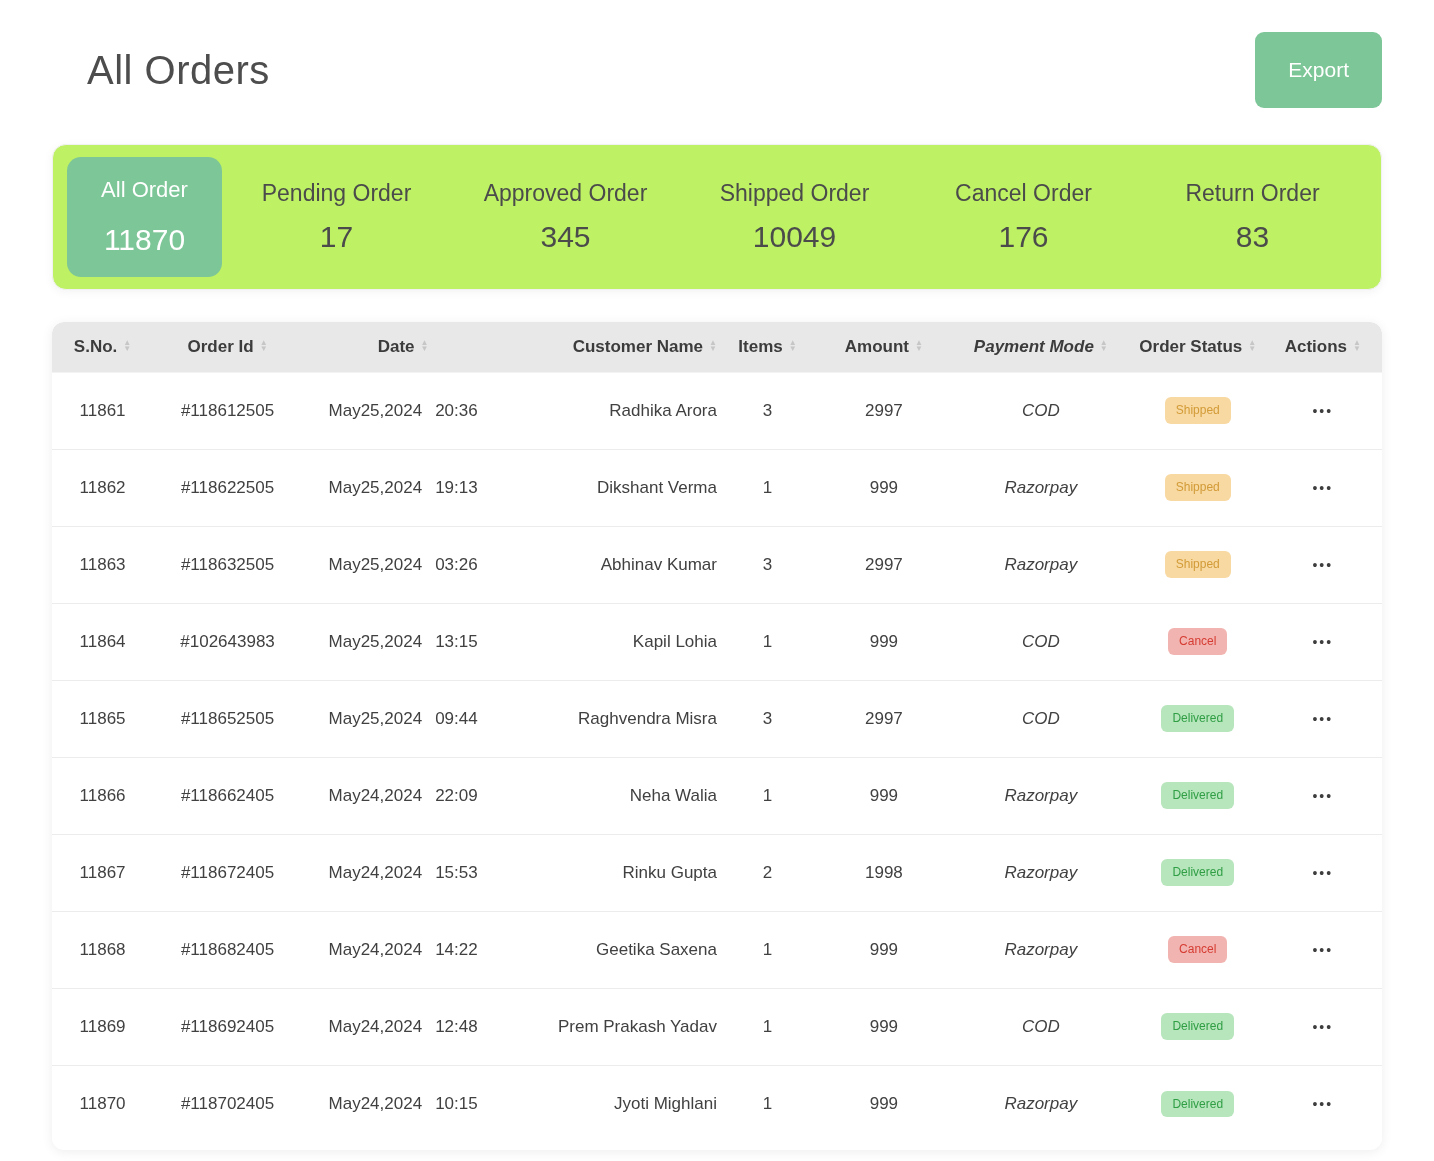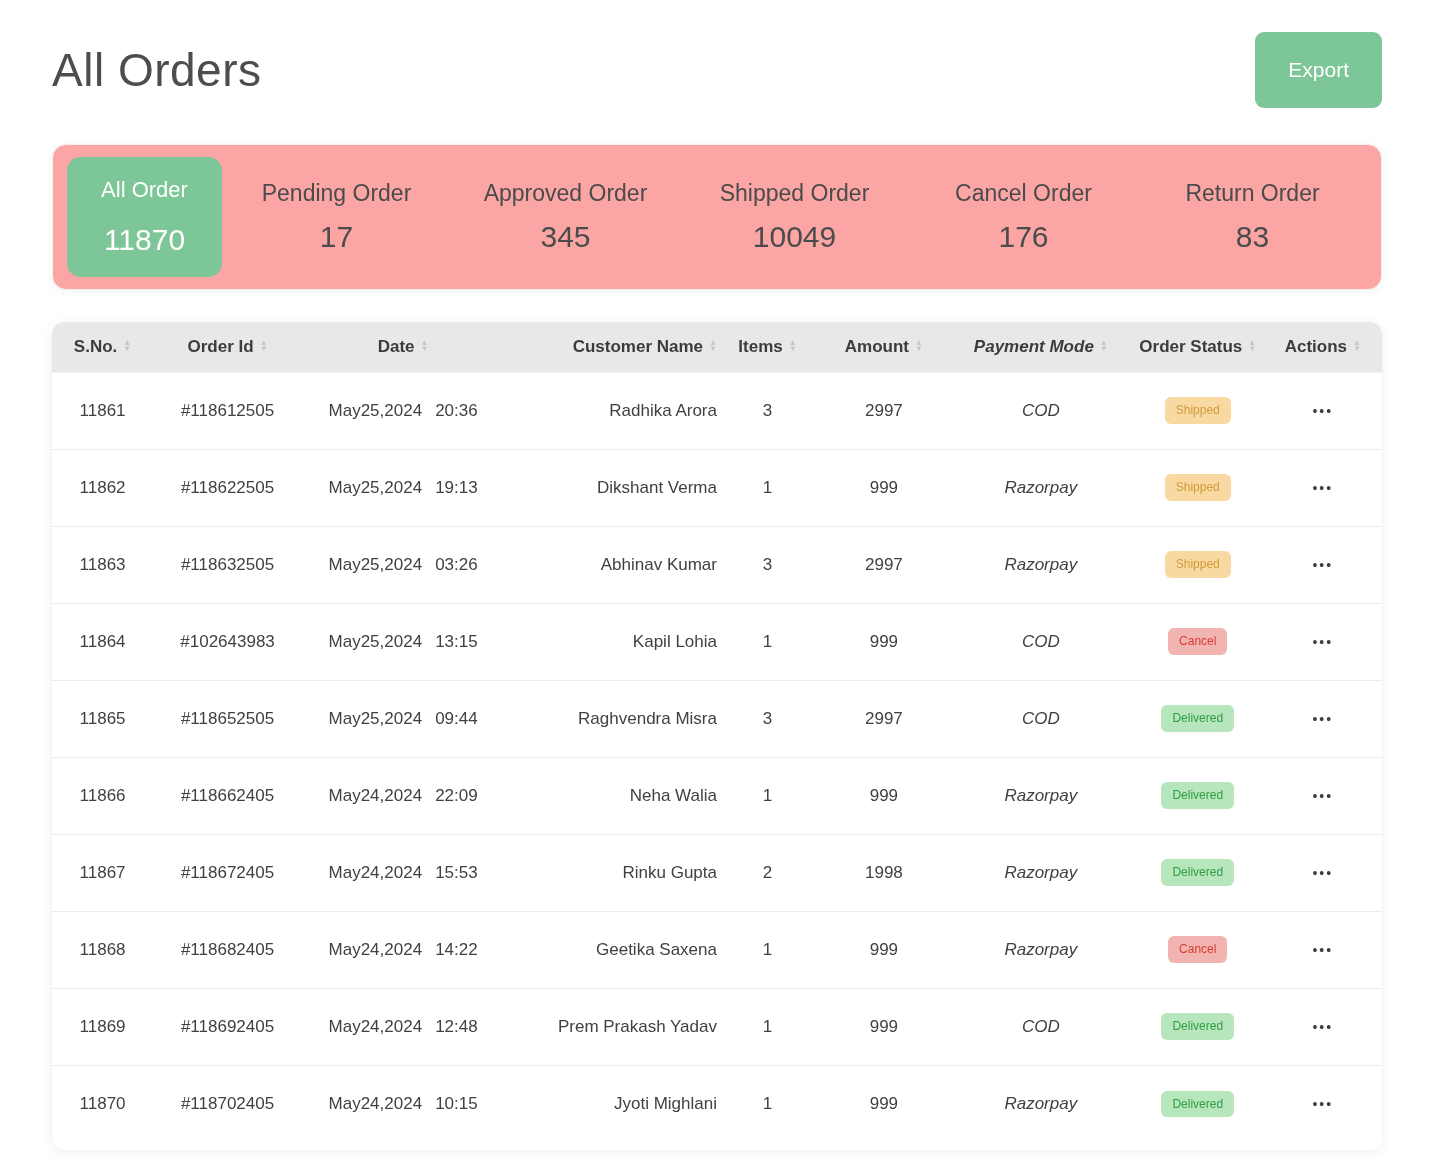--- a/index.html
+++ b/index.html
@@ -12,31 +12,31 @@
   html,body{background:#ffffff;}
   body{
     width:1434px;min-height:1161px;
     font-family:"Liberation Sans", sans-serif;
     color:#414141;
     padding:26px 52px 20px 52px;
   }
 
   
   .page-header{display:flex;align-items:center;justify-content:space-between;margin-top:6px;}
-  .page-title{font-size:46px;font-weight:400;color:#4D4D4D;letter-spacing:.5px;}
+  .page-title{font-size:40px;font-weight:400;color:#4D4D4D;letter-spacing:.5px;margin-left:35px;}
   .export-btn{
     background:var(--accent);color:#fff;border:none;cursor:pointer;
     font-family:inherit;font-size:21px;font-weight:400;
     padding:26px 33px;border-radius:9px;
   }
 
   
   .summary-bar{
     margin-top:36px;height:146px;
-    background:#fca5a5;border:1px solid #f1f1f1;border-radius:14px;
+    background:#bef264;border:1px solid #f1f1f1;border-radius:14px;
     box-shadow:0 2px 10px rgba(0,0,0,.05);
     display:flex;align-items:center;padding:13px 14px;
   }
   .summary-card{
     flex:1;display:flex;flex-direction:column;align-items:center;justify-content:center;
     gap:13px;cursor:pointer;
   }
   .summary-card .card-label{font-size:23px;color:#4B4B4B;}
   .summary-card .card-value{font-size:30px;color:#4B4B4B;}
   .summary-card.active{

